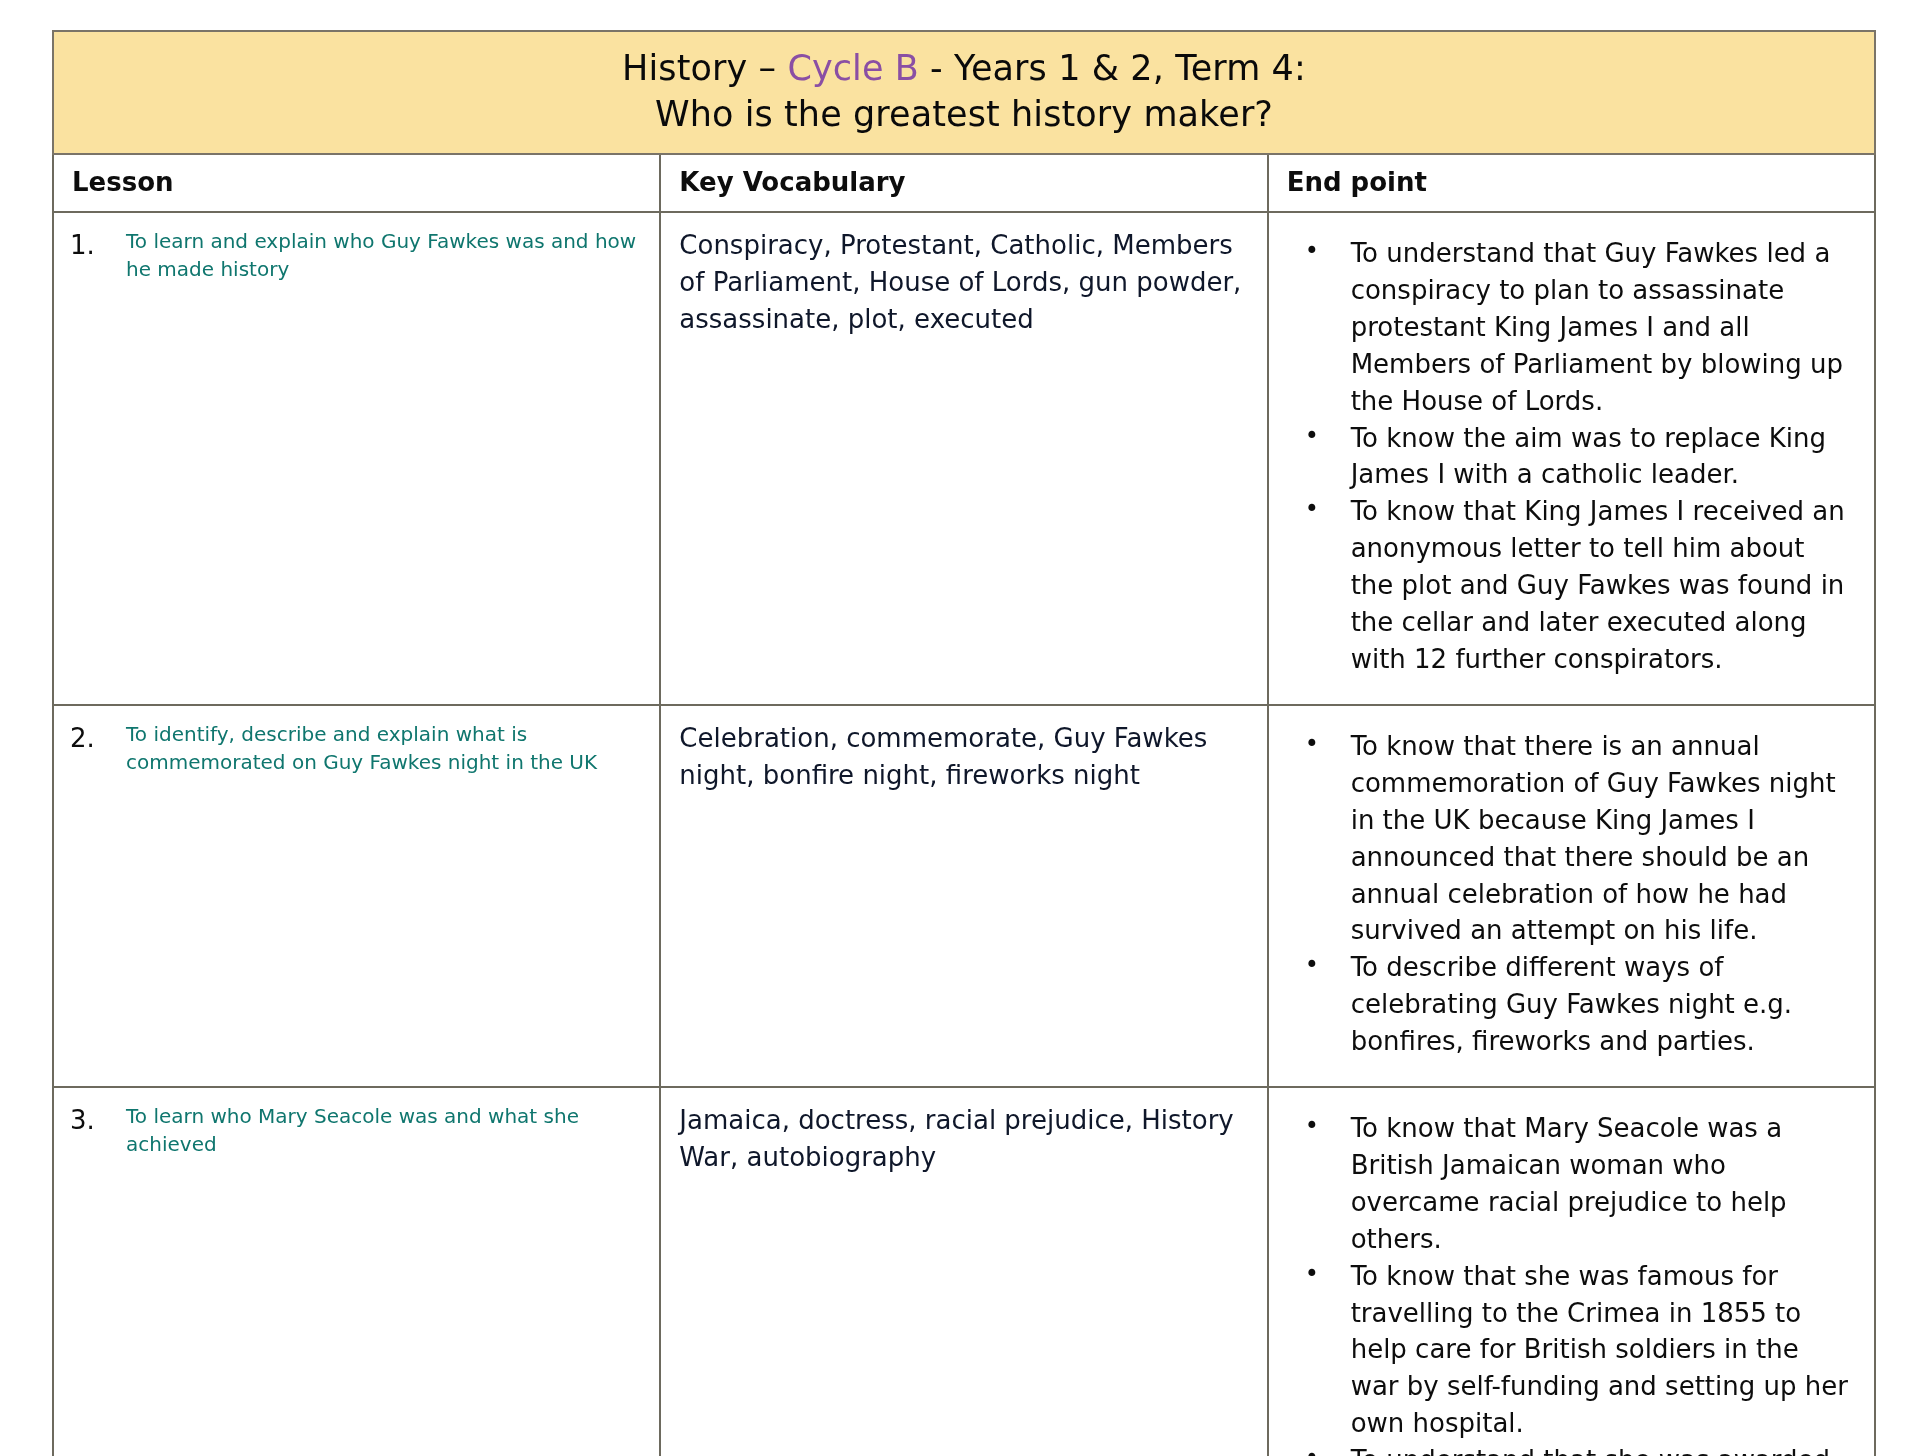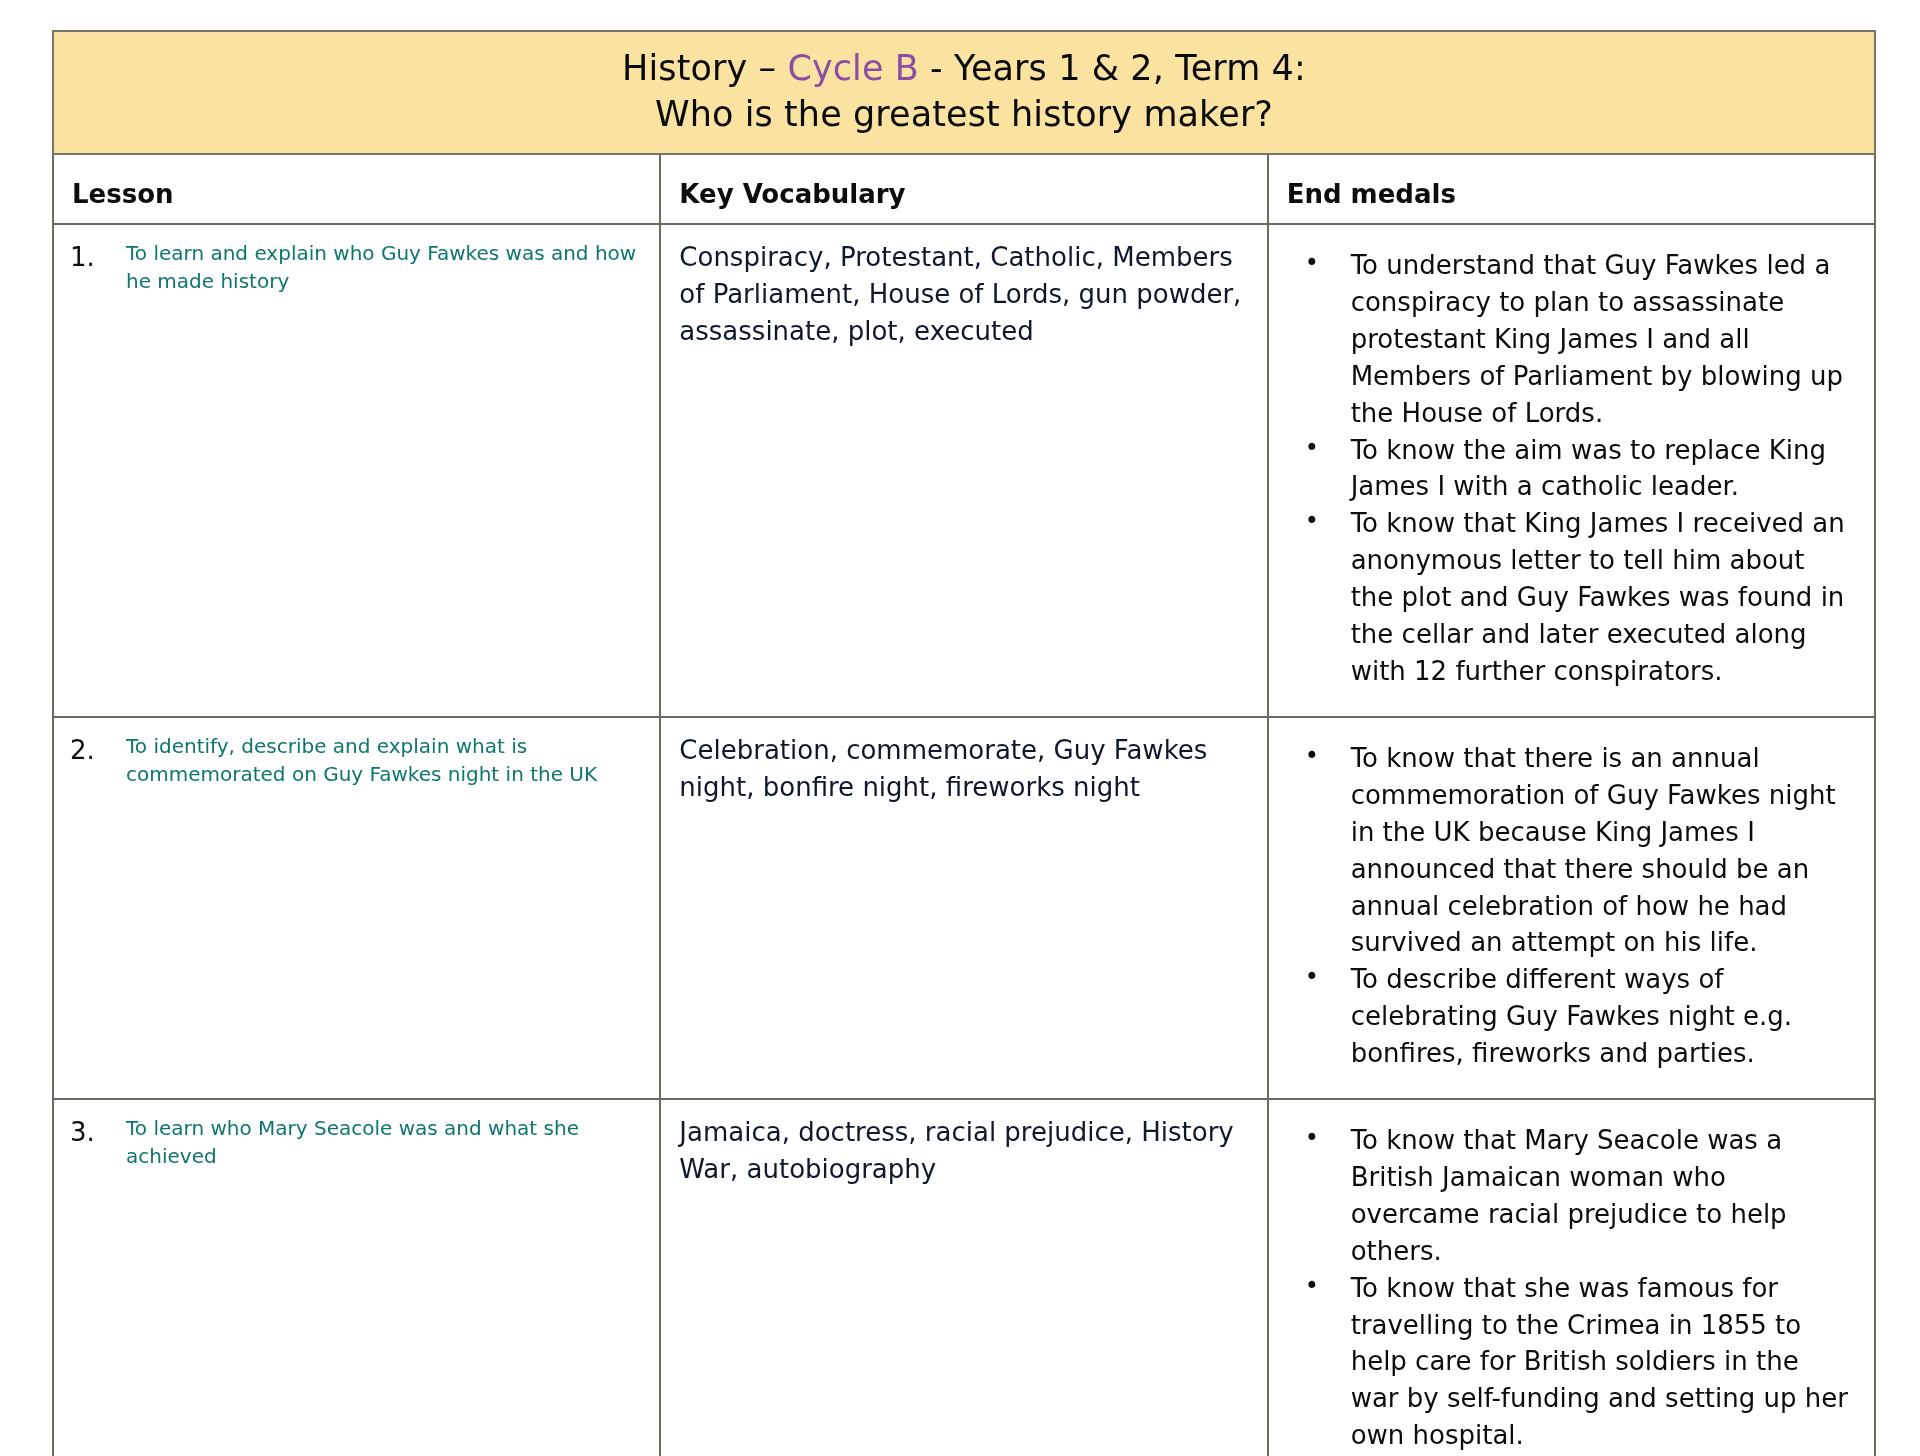--- a/index.html
+++ b/index.html
@@ -42,21 +42,21 @@
     letter-spacing: 0.1px;
     white-space: nowrap;
   }
   .banner-line .cyc { color: #8a4fa4; }
 
   
   .colhead {
     font-size: 26px;
     font-weight: bold;
     color: #0d0d0d;
-    padding: 24px 14px 14px 18px;
+    padding: 12px 14px 14px 18px;
     text-align: left;
     background: #ffffff;
     height: 52px;
   }
 
   
   .c-lesson { width: 560px; }
   .c-vocab  { width: 540px; }
   .c-end    { width: 724px; }
 
@@ -126,21 +126,21 @@
         <div class="banner-line">
           <span>History – </span><span class="cyc">Cycle B</span><span> - Years 1 &amp; 2, Term 4:</span>
         </div>
         <div class="banner-line">Who is the greatest history maker?</div>
       </td>
     </tr>
 
     <tr>
       <th class="colhead c-lesson">Lesson</th>
       <th class="colhead c-vocab">Key Vocabulary</th>
-      <th class="colhead c-end">End medals</th>
+      <th class="colhead c-end">End point</th>
     </tr>
 
     <tr class="row1">
       <td class="cell">
         <div class="lesson-wrap">
           <div class="lesson-num">1.</div>
           <div class="lesson-text">To learn and explain who Guy Fawkes was and how he made history</div>
         </div>
       </td>
       <td class="cell">

